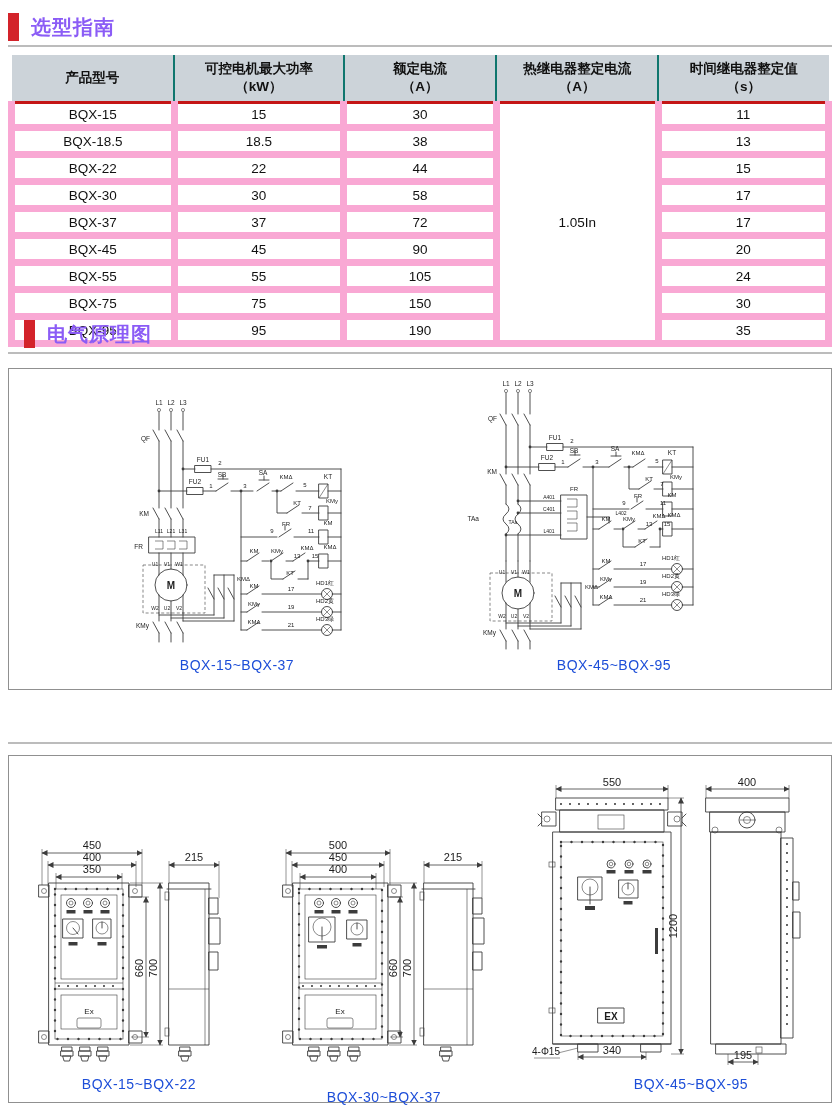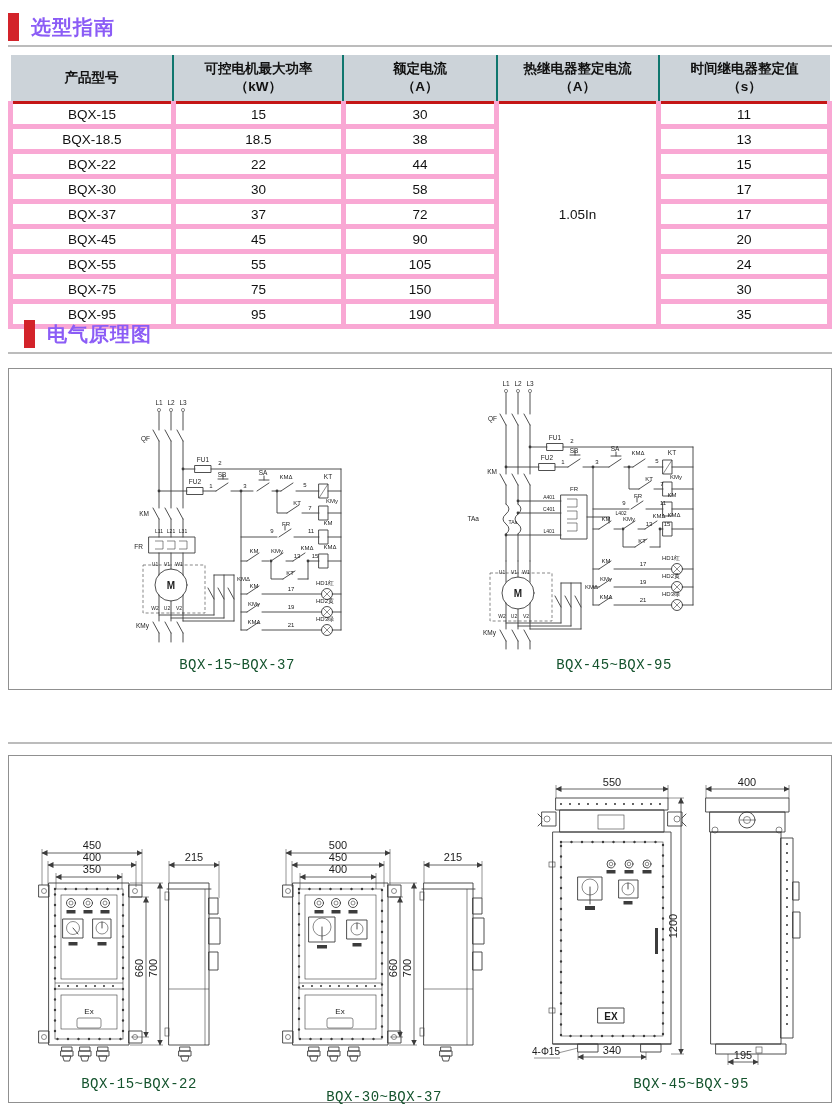--- a/index.html
+++ b/index.html
@@ -8,37 +8,37 @@
   .sec-title{position:absolute;left:8px;display:flex;align-items:center;gap:12px;}
   .sec-bar{width:11px;height:28px;background:#d3232a;}
   .sec-text{font-size:20px;font-weight:700;color:#8b5cf6;letter-spacing:1px;}
   .rule{position:absolute;left:8px;width:824px;height:2px;background:#bcbcbc;}
   
   #seltable{position:absolute;left:8px;top:55px;width:824px;border-collapse:collapse;
             font-size:13.5px;text-align:center;}
   #seltable thead th{background:#ccd3d9;font-weight:700;height:46px;vertical-align:middle;
             line-height:1.3;border-left:2px solid #0f766e;border-bottom:3px solid #c41616;padding:0;}
   #seltable thead th:first-child{border-left:none;}
-  #seltable tbody td{height:20px;padding:0;border:5px solid #f9a8d4;background:#fff;}
+  #seltable tbody td{height:20px;padding:0;border:7px solid #f9a8d4;background:#fff;}
   #seltable tbody tr:first-child td{border-top:none;}
   .hdr2{font-weight:700;}
   
   .frame{position:absolute;left:8px;width:822px;border:1px solid #909090;background:#fff;}
   svg{display:block;}
   svg text{font-family:"Liberation Sans",sans-serif;fill:#1d1d1d;}
   .ln{stroke:#3c3c3c;stroke-width:.9;fill:none;stroke-linecap:round;stroke-linejoin:round;}
   .thin{stroke:#3c3c3c;stroke-width:.6;fill:none;}
   .dash{stroke:#555;stroke-width:.7;fill:none;stroke-dasharray:3 2.2;}
   .fl{fill:#3c3c3c;stroke:none;}
   .bolts{fill:none;stroke:#3c3c3c;stroke-width:2.4;stroke-dasharray:0 10.5;stroke-linecap:round;}
   .boltline{fill:none;stroke:#3c3c3c;stroke-width:2.1;stroke-dasharray:0 9;stroke-linecap:round;}
   .dim{stroke:#3c3c3c;stroke-width:.8;fill:none;marker-start:url(#ma);marker-end:url(#ma);}
   .ext{stroke:#3c3c3c;stroke-width:.55;fill:none;}
-  .caption{position:absolute;transform:translateX(-50%);font-size:14px;color:#14532d;
-           white-space:nowrap;letter-spacing:.5px;font-family:Liberation Mono, monospace;}
+  .caption{position:absolute;transform:translateX(-50%);font-size:14px;color:#1d4ed8;
+           white-space:nowrap;letter-spacing:.5px;}
 </style>
 </head>
 <body>
 
 <div id="page">
 
   <div class="sec-title" style="top:13px;">
     <div class="sec-bar"></div>
     <div class="sec-text">选型指南</div>
   </div>

